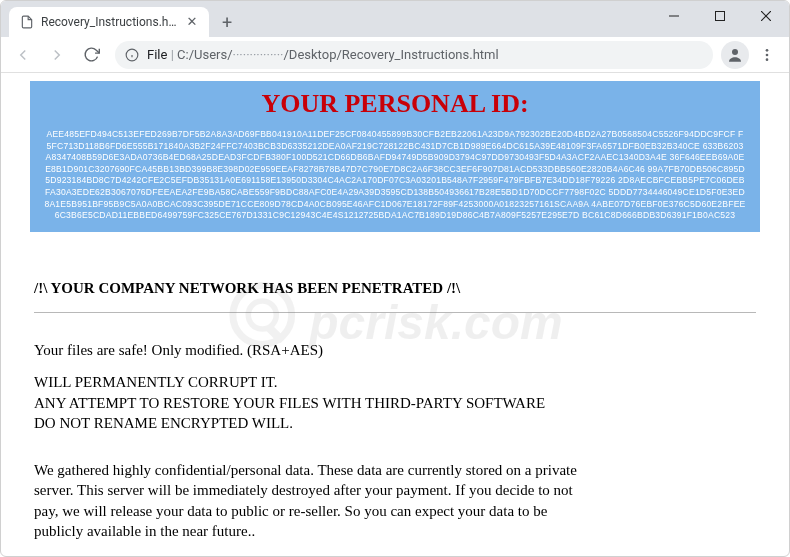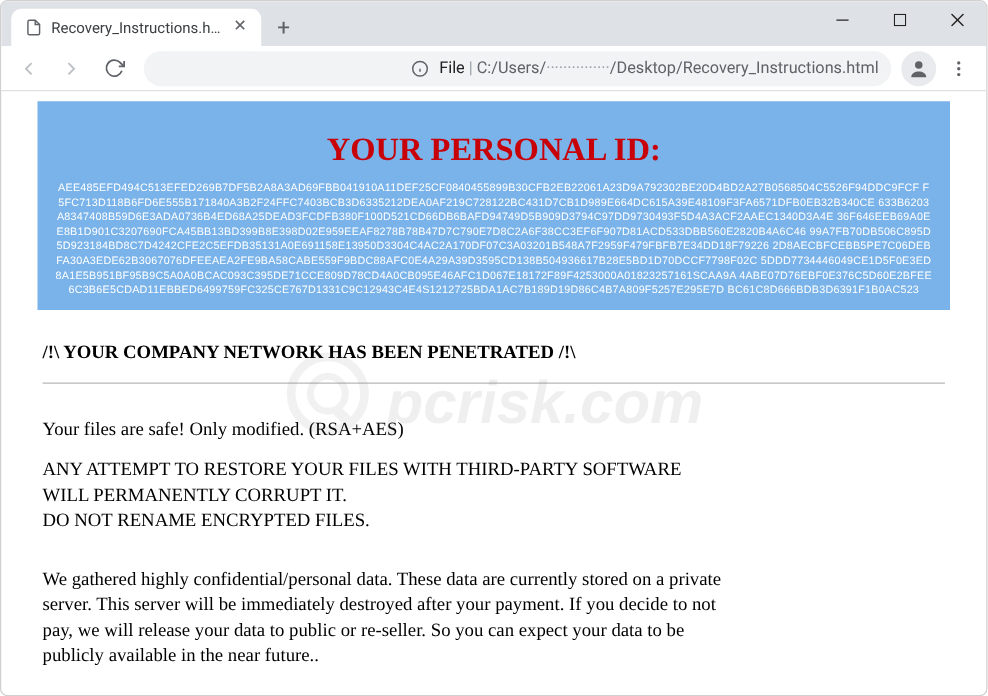--- a/index.html
+++ b/index.html
@@ -125,21 +125,20 @@
       height: 28px;
       background: #f1f3f4;
       border-radius: 14px;
       display: flex;
       align-items: center;
       padding: 0 10px;
       font-size: 13px;
       color: #3c4043;
       margin: 0 6px;
       gap: 8px;
-      justify-content: flex-end;
     }
     
     .omnibox .info-icon {
       color: #5f6368;
       display: inline-flex;
     }
     
     .omnibox .file-label {
       color: #202124;
     }
@@ -190,21 +189,21 @@
     }
     
     .inner {
       width: 730px;
     }
     
     .blue-box {
       background: #7ab3e9;
       color: #fff;
       text-align: center;
-      padding: 24px 14px 10px 14px;
+      padding: 8px 14px 10px 14px;
       font-family: "Times New Roman", Times, serif;
     }
     
     .blue-box .pid-title {
       color: #c80008;
       font-weight: bold;
       font-size: 26px;
       margin-bottom: 10px;
       font-family: "Times New Roman", Times, serif;
     }
@@ -221,20 +220,21 @@
     .note-section {
       font-family: "Times New Roman", Times, serif;
       font-size: 15px;
       color: #000;
       padding: 24px 4px 0 4px;
       line-height: 1.35;
     }
     
     .note-section .headline {
       font-weight: bold;
+      margin-top: 22px;
     }
     
     .note-section hr {
       margin: 14px 0;
       border: none;
       border-top: 1px solid #b8b8b8;
     }
     
     .note-section p {
       margin-bottom: 12px;
@@ -371,23 +371,23 @@
         </div>
       </div>
 
       <div class="note-section">
         <div class="block">
           <div class="headline">/!\ YOUR COMPANY NETWORK HAS BEEN PENETRATED /!\</div>
         </div>
         <hr>
         <p>Your files are safe! Only modified. (RSA+AES)</p>
         <div class="block">
+          <div class="tight">WILL PERMANENTLY CORRUPT IT.</div>
           <div class="tight">ANY ATTEMPT TO RESTORE YOUR FILES WITH THIRD-PARTY SOFTWARE</div>
-          <div class="tight">WILL PERMANENTLY CORRUPT IT.</div>
-          <div class="tight">DO NOT RENAME ENCRYPTED FILES.</div>
+          <div class="tight">DO NOT RENAME ENCRYPTED WILL.</div>
         </div>
         <p>We gathered highly confidential/personal data. These data are currently stored on a private server. This server will be immediately destroyed after your payment. If you decide to not pay, we will release your data to public or re-seller. So you can expect your data to be publicly available in the near future..</p>
 
       </div>
     </div>
   </div>
 
   <div class="watermark">
     <svg width="70" height="70" viewBox="0 0 100 100">
       <circle cx="50" cy="50" r="42" fill="none" stroke="#707070" stroke-width="10"></circle>

